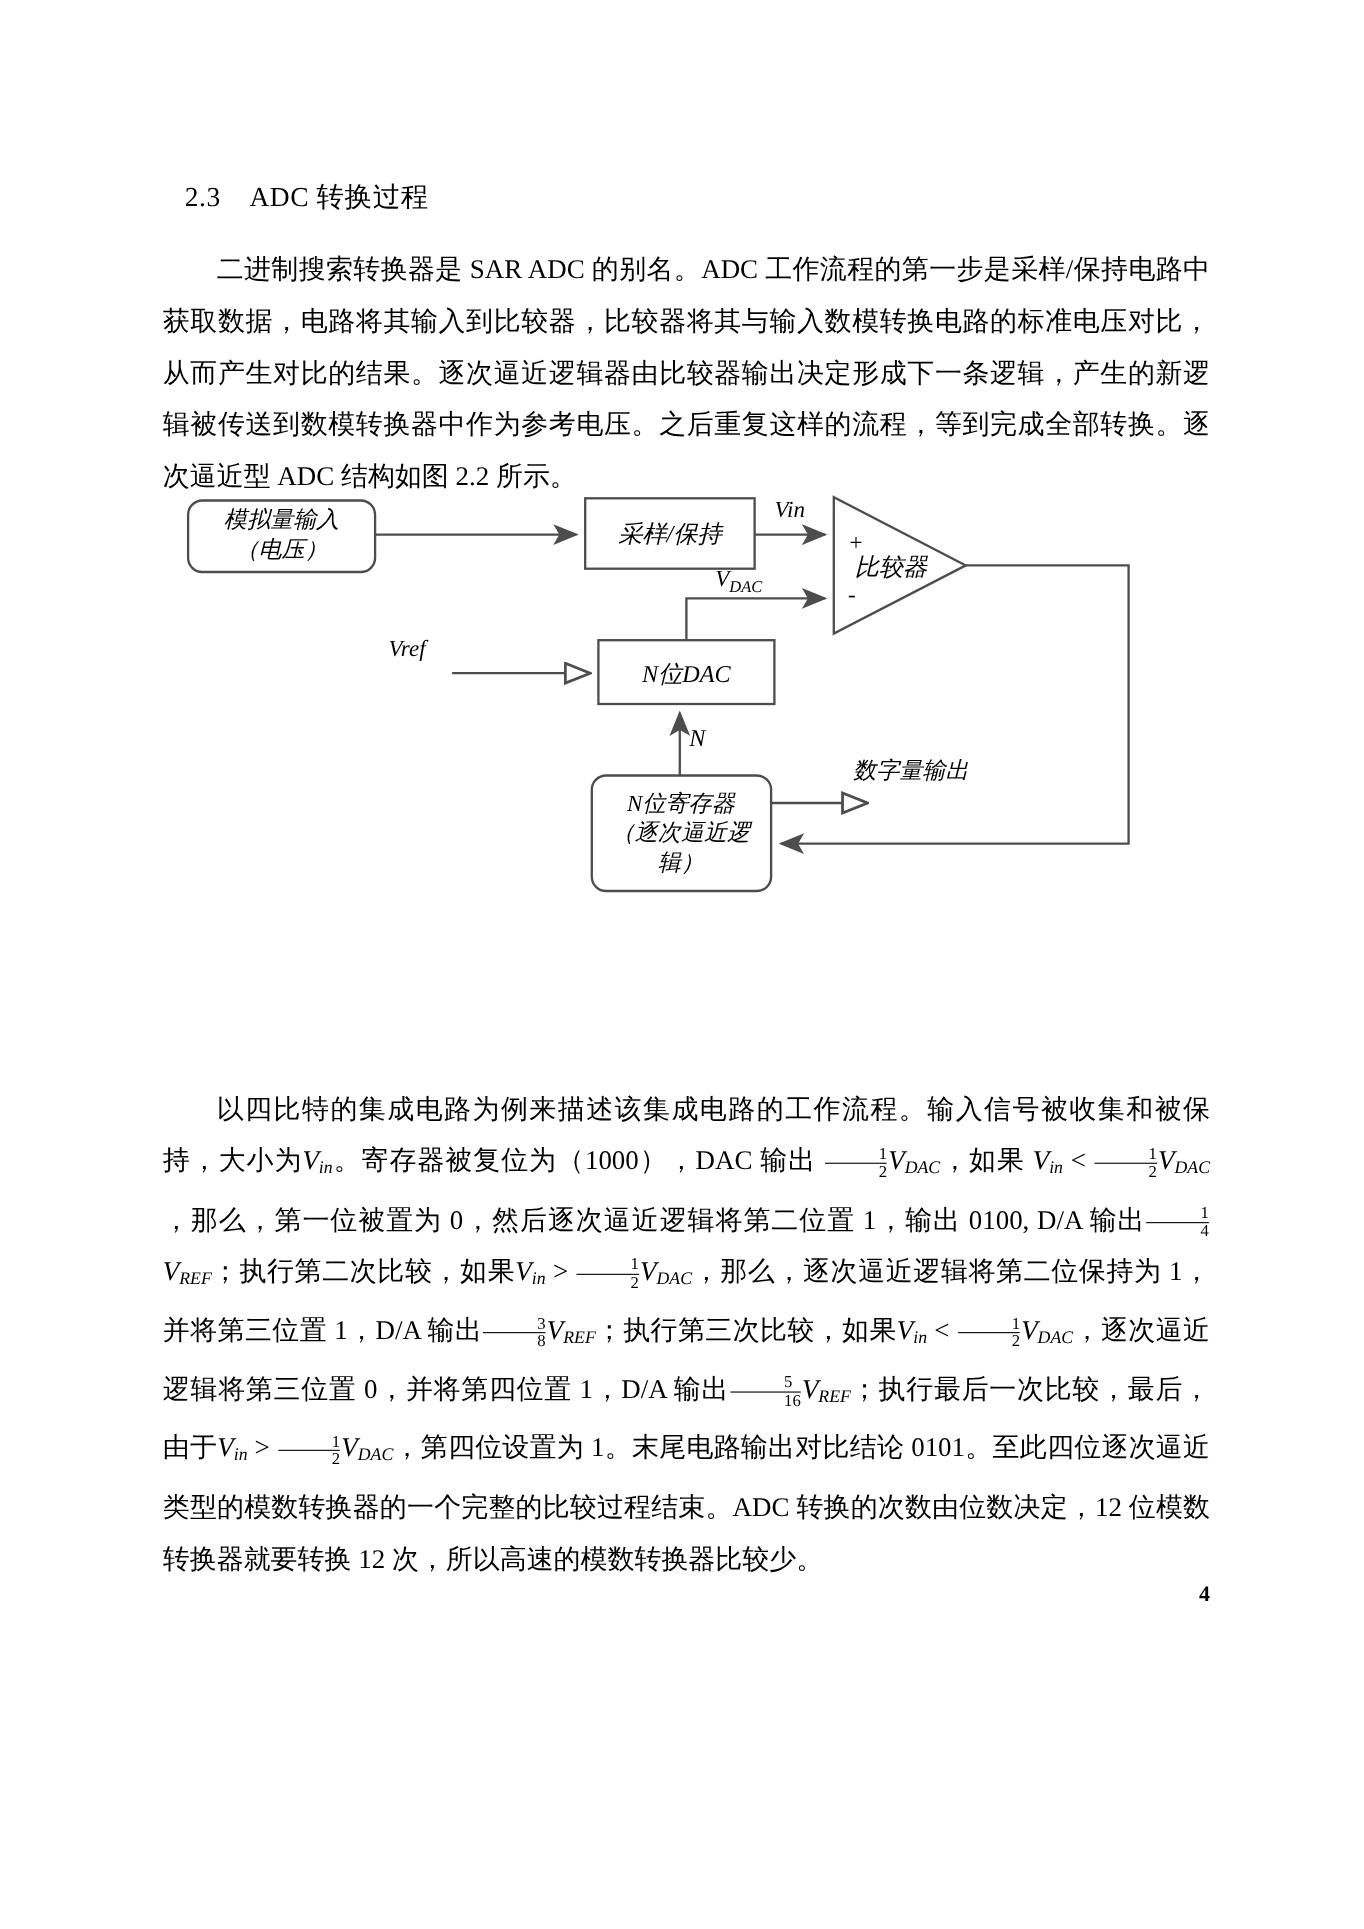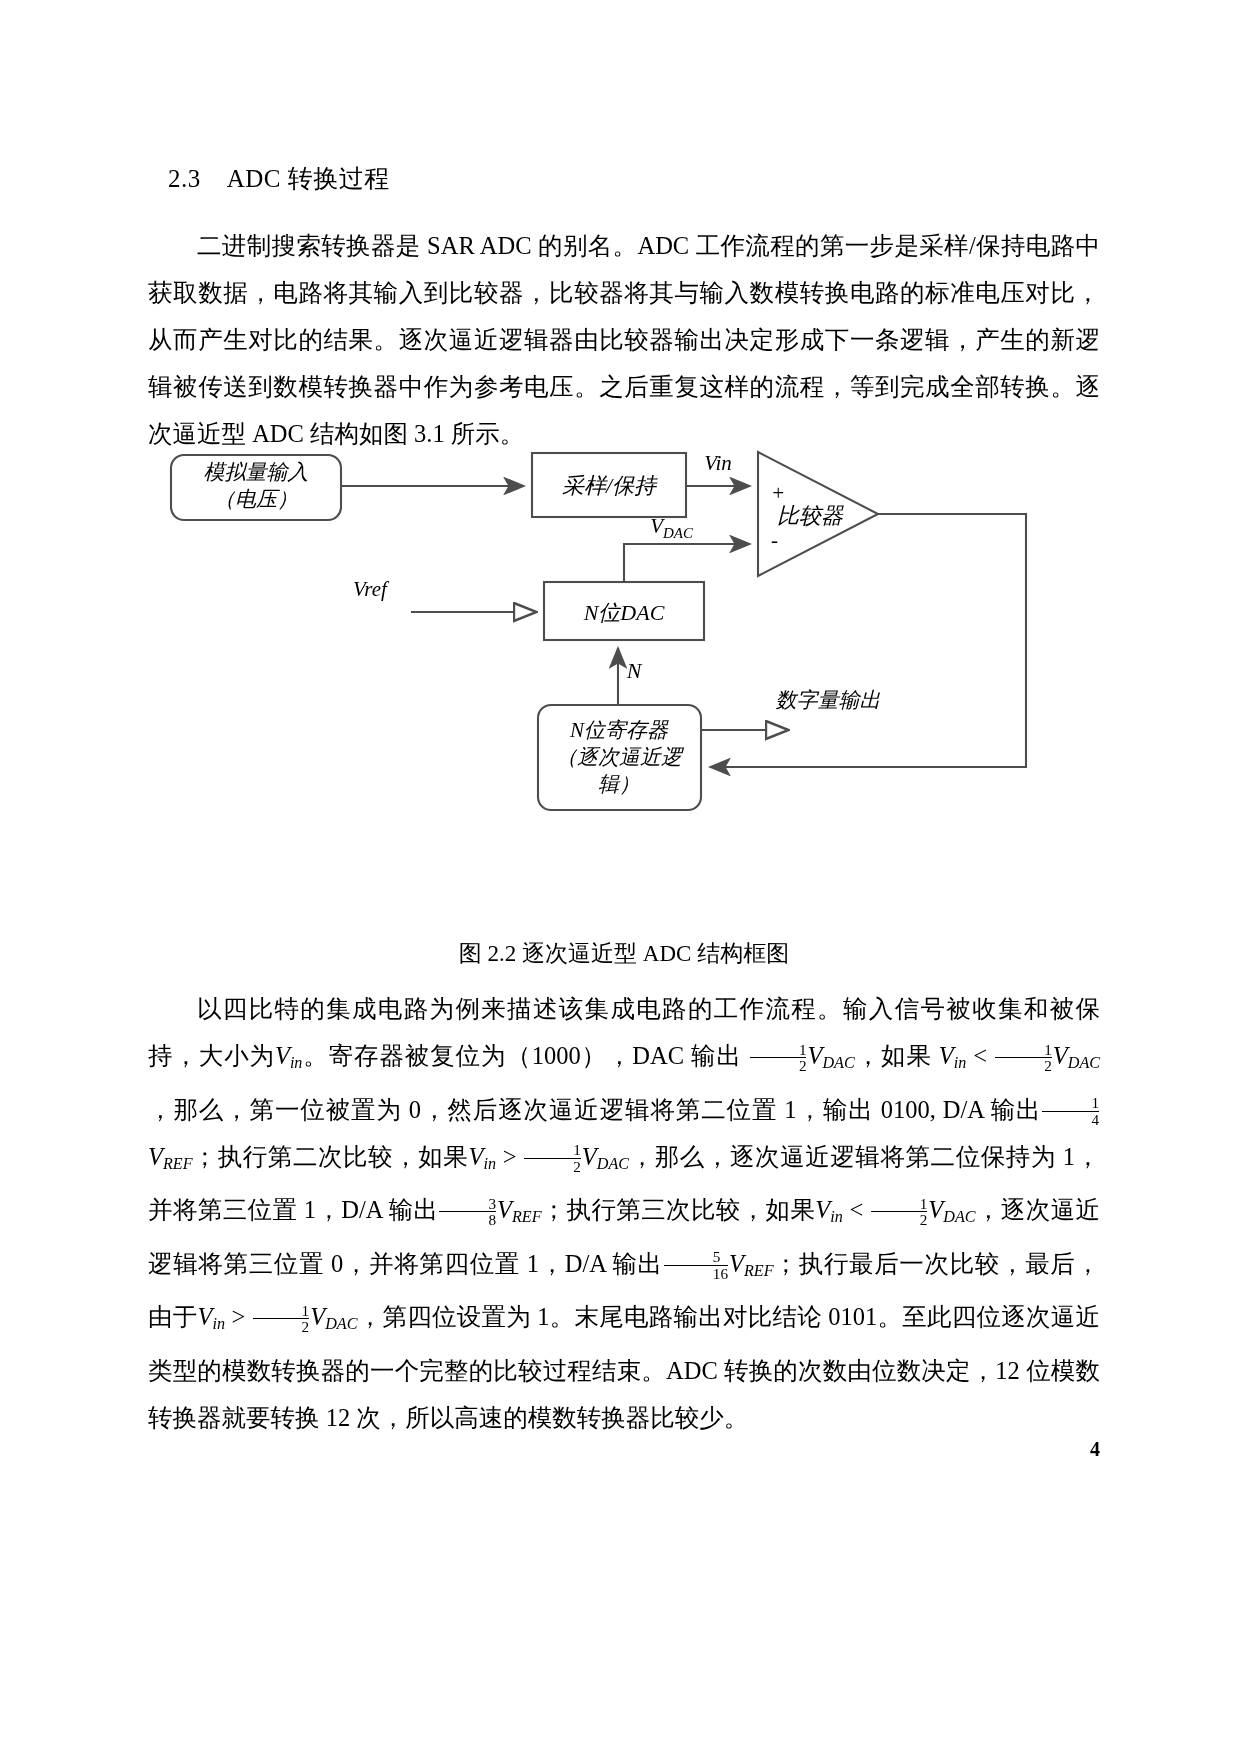--- a/index.html
+++ b/index.html
@@ -96,21 +96,21 @@
 </head>
 <body>
 
 <div class="page">
 
   <div class="section-heading">
     <span class="num">2.3</span><span>ADC 转换过程</span>
   </div>
 
   <div class="para" style="top:222px;">
-    <p class="indent">二进制搜索转换器是 SAR ADC 的别名。ADC 工作流程的第一步是采样/保持电路中获取数据，电路将其输入到比较器，比较器将其与输入数模转换电路的标准电压对比，从而产生对比的结果。逐次逼近逻辑器由比较器输出决定形成下一条逻辑，产生的新逻辑被传送到数模转换器中作为参考电压。之后重复这样的流程，等到完成全部转换。逐次逼近型 ADC 结构如图 3.1 所示。</p>
+    <p class="indent">二进制搜索转换器是 SAR ADC 的别名。ADC 工作流程的第一步是采样/保持电路中获取数据，电路将其输入到比较器，比较器将其与输入数模转换电路的标准电压对比，从而产生对比的结果。逐次逼近逻辑器由比较器输出决定形成下一条逻辑，产生的新逻辑被传送到数模转换器中作为参考电压。之后重复这样的流程，等到完成全部转换。逐次逼近型 ADC 结构如图 2.2 所示。</p>
   </div>
 
   <div class="figure">
     <svg width="952" height="500" viewBox="0 0 952 500" xmlns="http://www.w3.org/2000/svg">
       <defs>
         <marker id="solidArrow" markerWidth="11" markerHeight="9" refX="10" refY="4.5" orient="auto">
           <path d="M0,0 L11,4.5 L0,9 L2.6,4.5 z" fill="#4d4d4d"></path>
         </marker>
         <marker id="hollowArrow" markerWidth="12" markerHeight="10" refX="11" refY="5" orient="auto">
           <path d="M0.5,0.7 L11.3,5 L0.5,9.3 z" fill="#ffffff" stroke="#4d4d4d" stroke-width="1.2"></path>
@@ -162,21 +162,20 @@
         <text x="486" y="248" font-size="22">N</text>
         <text x="680" y="277" font-size="21">数字量输出</text>
         <text x="623" y="70" font-size="21" text-anchor="start">+</text>
         <text x="623" y="117" font-size="21" text-anchor="start">-</text>
 
         <text x="545" y="103" font-size="21" text-anchor="end">V<tspan font-size="15" dy="5">DAC</tspan></text>
       </g>
     </svg>
   </div>
 
-  <div class="caption">图 2.2  逐次逼近型 ADC 结构框图</div>
 
   <div class="para" style="top:985px;">
     <p class="indent"><span>以四比特的集成电路为例来描述该集成电路的工作流程。输入信号被收集和被保持，大小为</span><i class="var"><span>V</span><span class="sub">in</span></i><span>。寄存器被复位为（1000），DAC 输出 </span><span class="frac"><span class="n">1</span><span class="d">2</span></span><i class="var"><span>V</span><span class="sub">DAC</span></i><span>，如果 </span><i class="var"><span>V</span><span class="sub">in</span></i><span> &lt; </span><span class="frac"><span class="n">1</span><span class="d">2</span></span><i class="var"><span>V</span><span class="sub">DAC</span></i><span> ，那么，第一位被置为 0，然后逐次逼近逻辑将第二位置 1，输出 0100, D/A 输出</span><span class="frac"><span class="n">1</span><span class="d">4</span></span><i class="var"><span>V</span><span class="sub">REF</span></i><span>；执行第二次比较，如果</span><i class="var"><span>V</span><span class="sub">in</span></i><span> &gt; </span><span class="frac"><span class="n">1</span><span class="d">2</span></span><i class="var"><span>V</span><span class="sub">DAC</span></i><span>，那么，逐次逼近逻辑将第二位保持为 1，并将第三位置 1，D/A 输出</span><span class="frac"><span class="n">3</span><span class="d">8</span></span><i class="var"><span>V</span><span class="sub">REF</span></i><span>；执行第三次比较，如果</span><i class="var"><span>V</span><span class="sub">in</span></i><span> &lt; </span><span class="frac"><span class="n">1</span><span class="d">2</span></span><i class="var"><span>V</span><span class="sub">DAC</span></i><span>，逐次逼近逻辑将第三位置 0，并将第四位置 1，D/A 输出</span><span class="frac"><span class="n">5</span><span class="d">16</span></span><i class="var"><span>V</span><span class="sub">REF</span></i><span>；执行最后一次比较，最后，由于</span><i class="var"><span>V</span><span class="sub">in</span></i><span> &gt; </span><span class="frac"><span class="n">1</span><span class="d">2</span></span><i class="var"><span>V</span><span class="sub">DAC</span></i><span>，第四位设置为 1。末尾电路输出对比结论 0101。至此四位逐次逼近类型的模数转换器的一个完整的比较过程结束。ADC 转换的次数由位数决定，12 位模数转换器就要转换 12 次，所以高速的模数转换器比较少。</span></p>
   </div>
 
   <div class="page-number">4</div>
 
 </div>
 
 </body></html>

